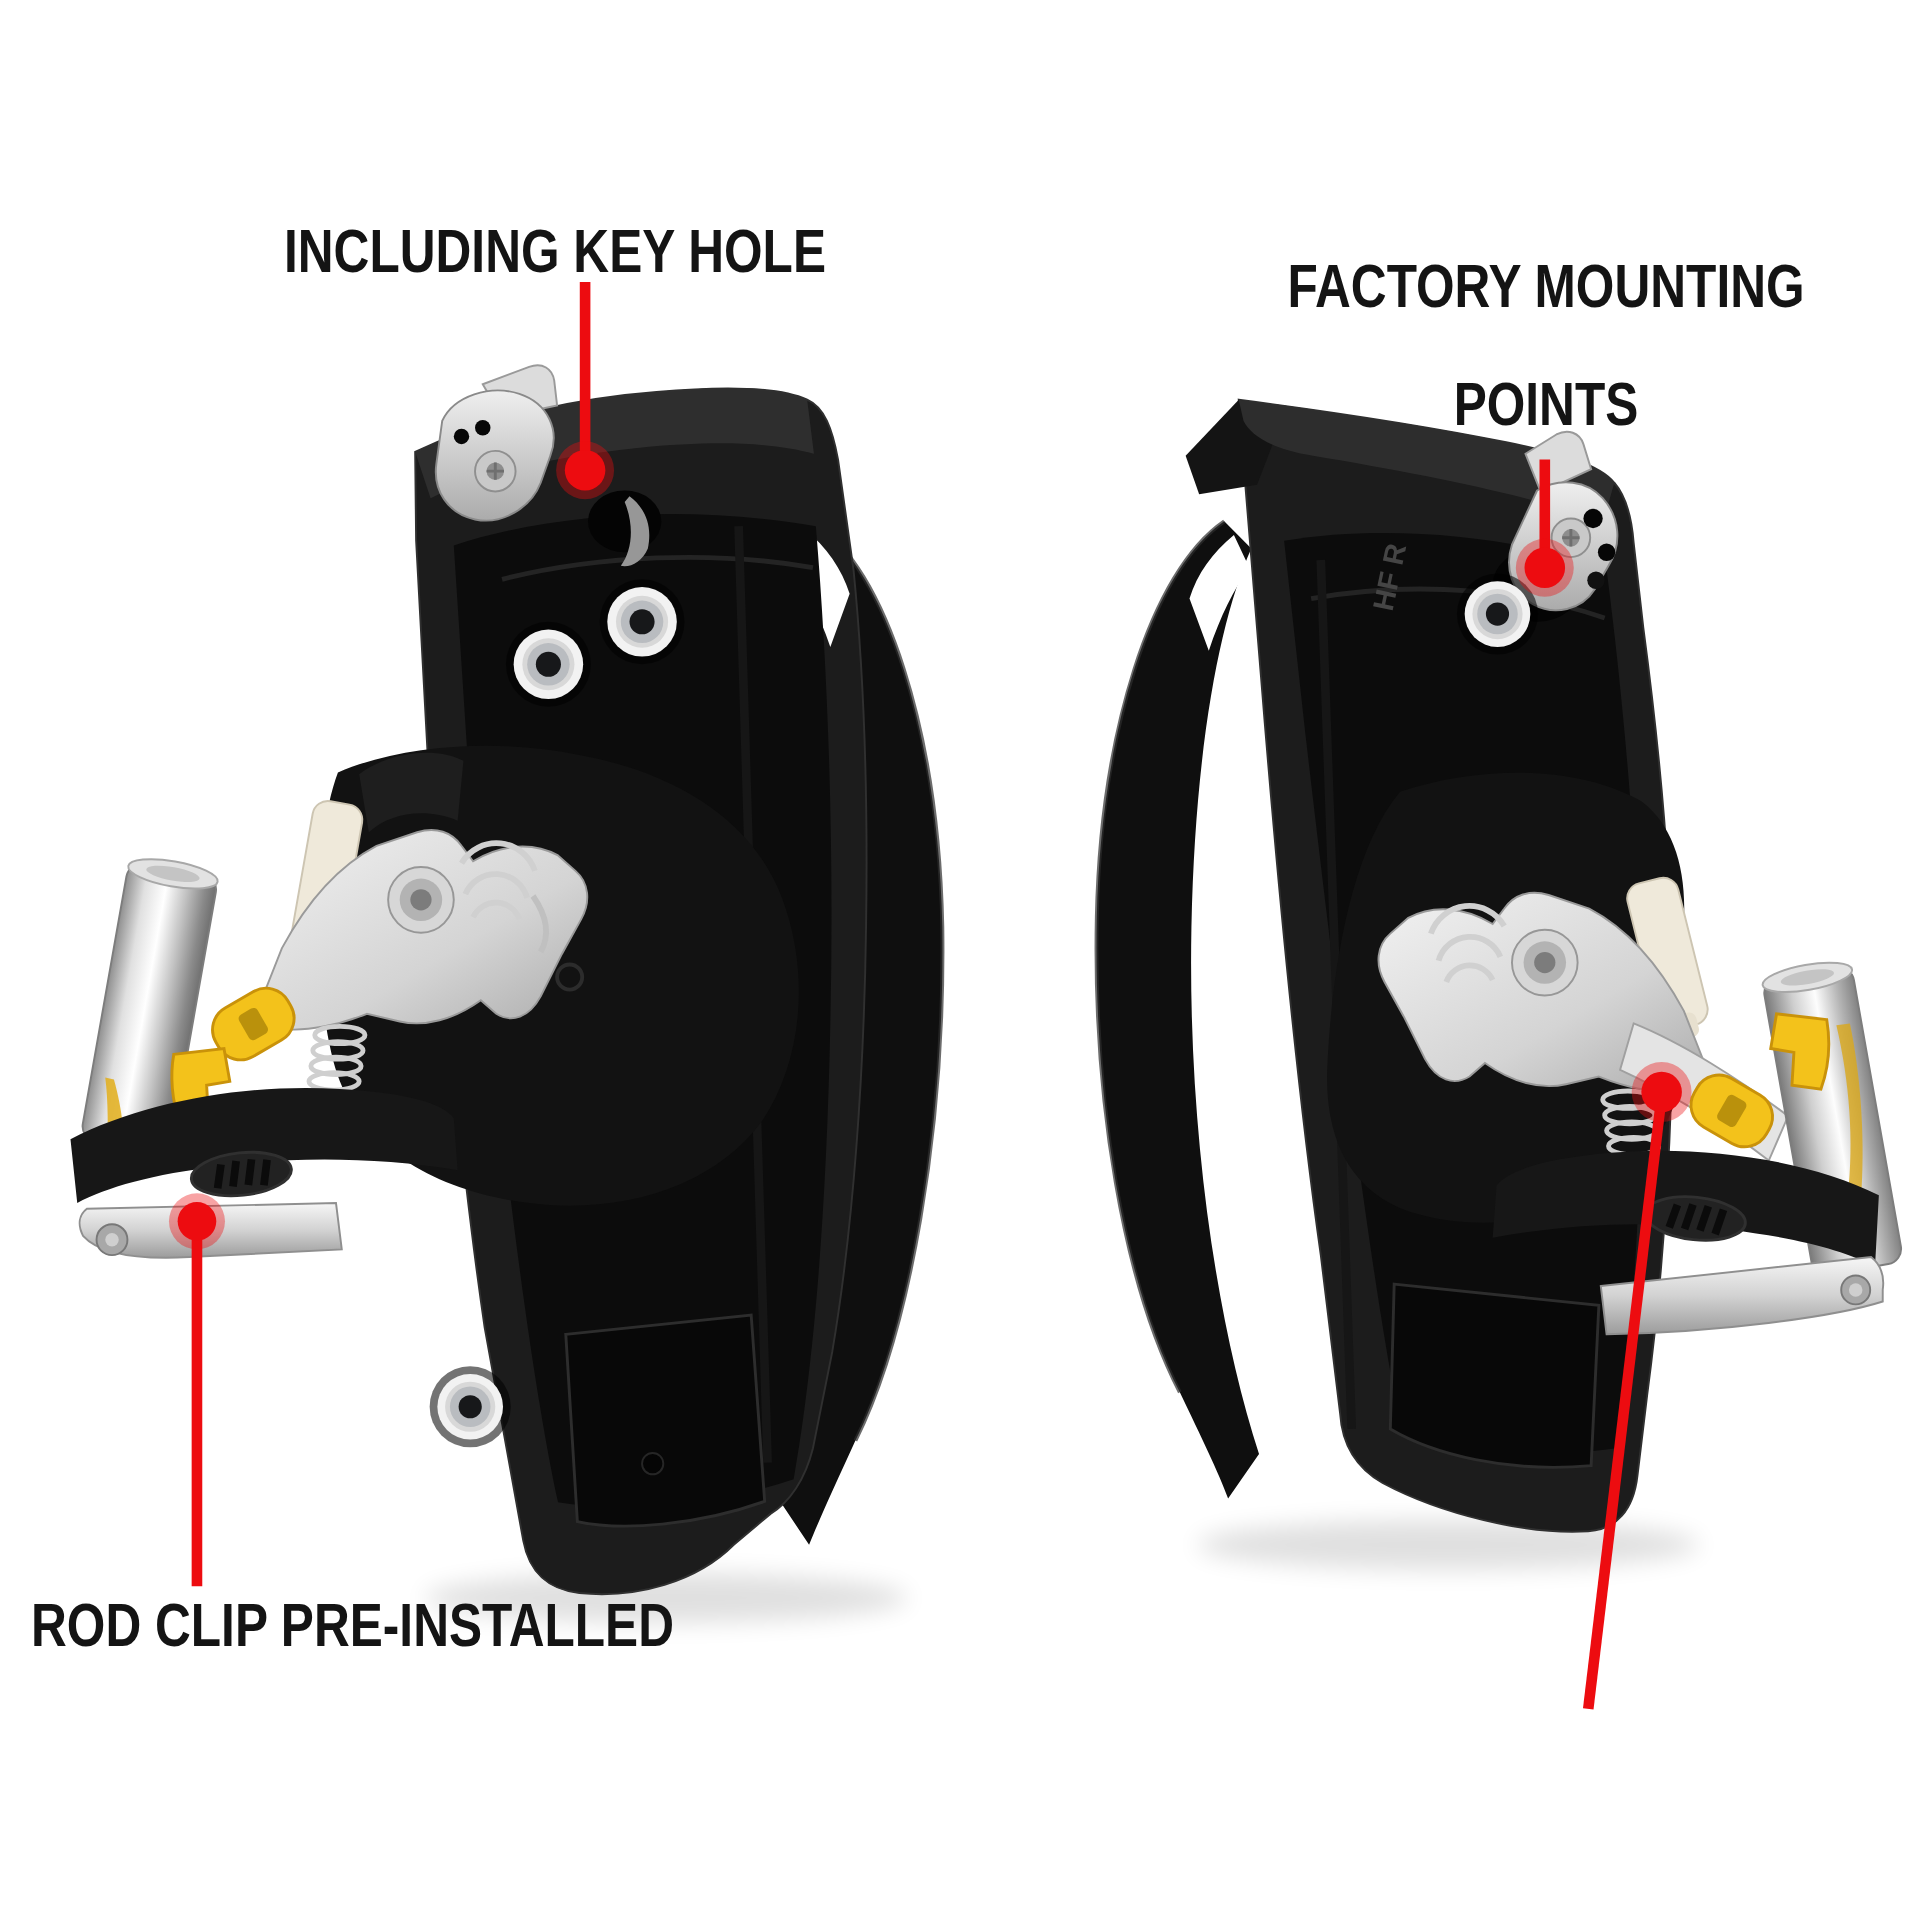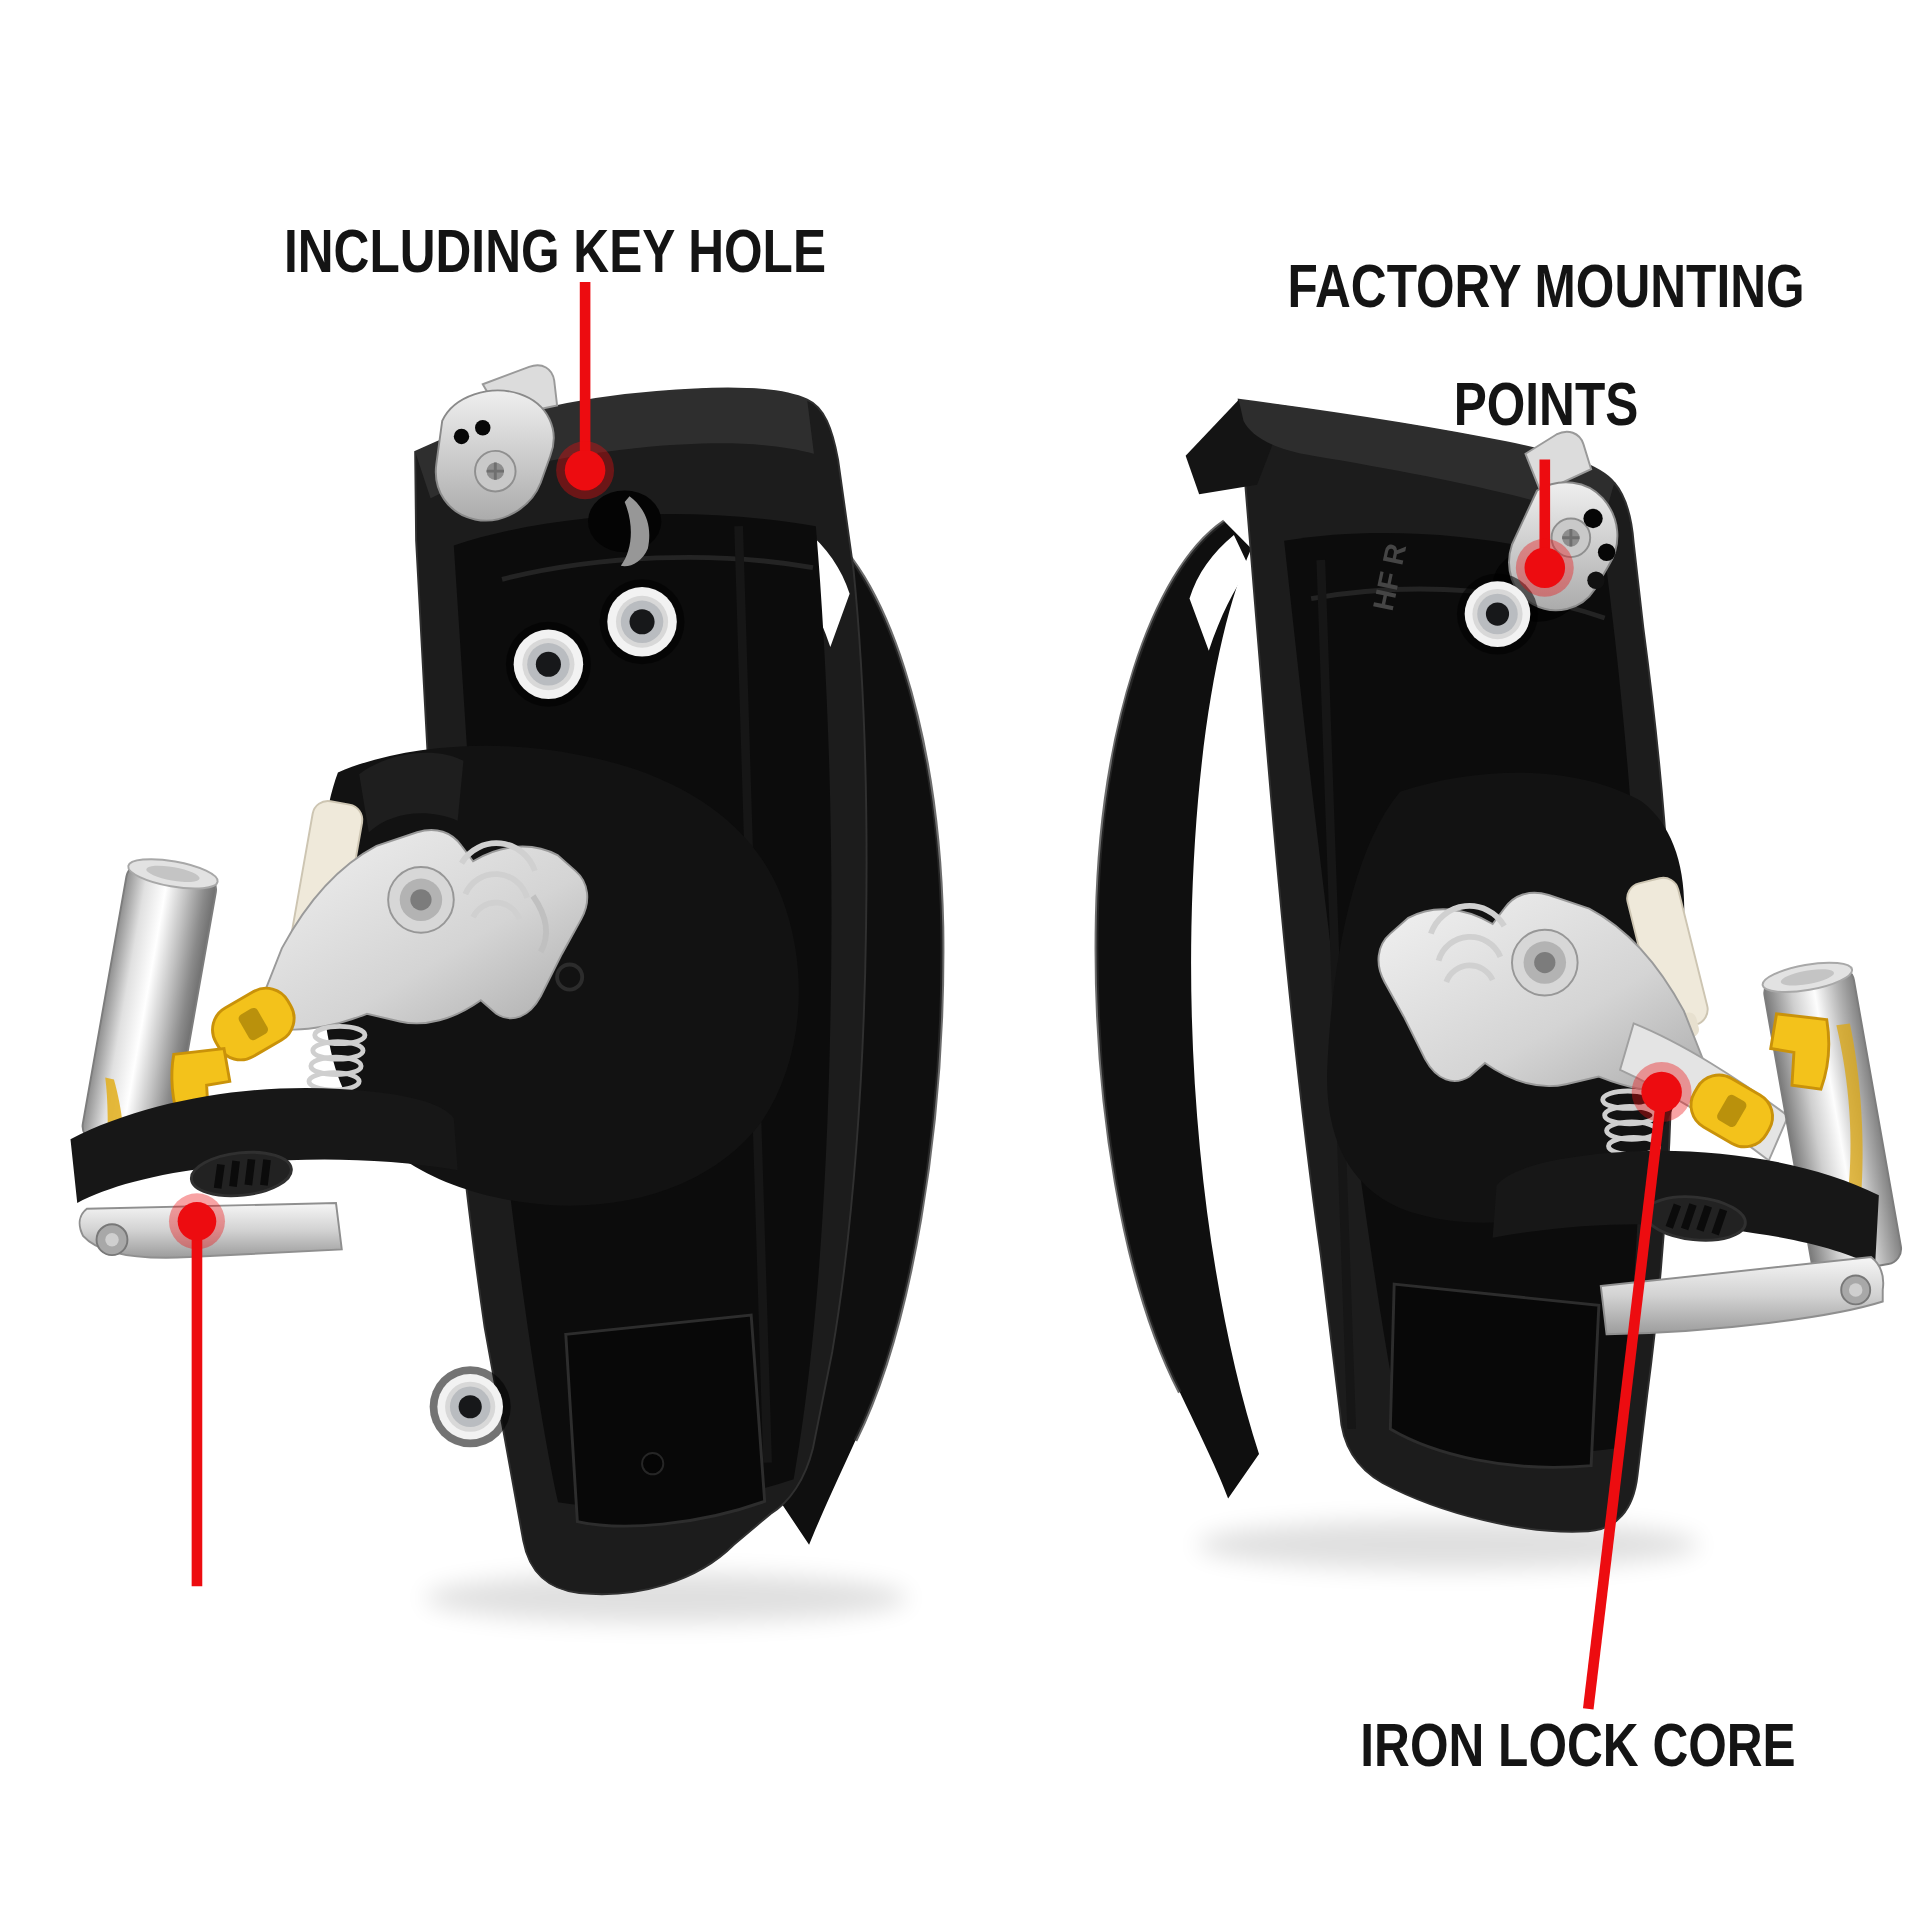--- a/index.html
+++ b/index.html
@@ -307,19 +307,19 @@
     <span class="inner">FACTORY MOUNTING</span>
   </div>
 
   <div class="cap center" style="left:555px;top:220px;">
     <span class="inner">INCLUDING KEY HOLE</span>
   </div>
   <div class="cap center" style="left:1546px;top:373px;">
     <span class="inner">POINTS</span>
   </div>
 
-
-  <div class="cap center" style="left:1578px;top:1714px;">
-    <span class="inner">IRON LOCK CORE</span>
+  <div class="cap leftalign" style="left:31px;top:1594px;">
+    <span class="inner">ROD CLIP PRE-INSTALLED</span>
   </div>
 
+
 </div>
 
 
 </body></html>

